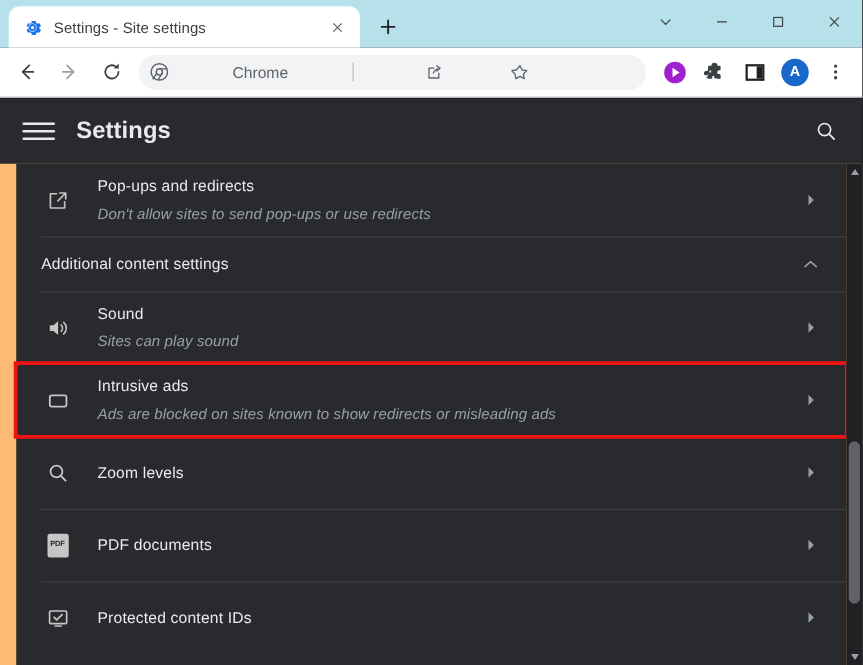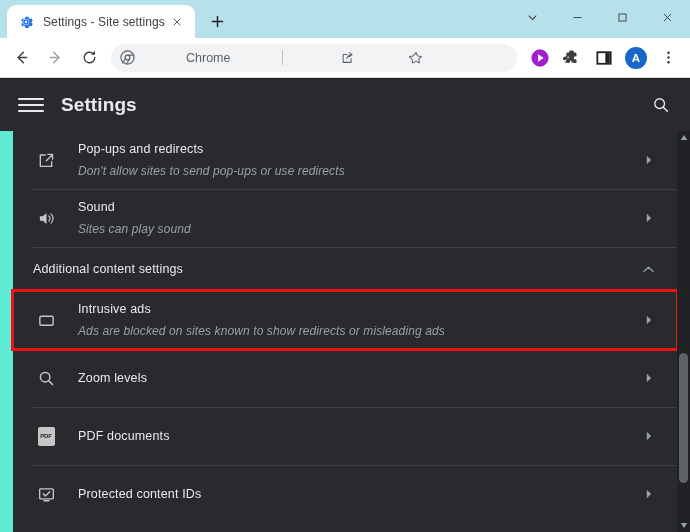--- a/index.html
+++ b/index.html
@@ -15,21 +15,21 @@
   
   .tabstrip {
     height: 38px;
     background: #b7e1ea;
     display: flex;
     align-items: flex-end;
     position: relative;
     padding-left: 7px;
   }
   .tab {
-    width: 188px; height: 33px;
+    width: 281px; height: 33px;
     background: #ffffff;
     border-radius: 9px 9px 0 0;
     display: flex; align-items: center;
     padding: 0 9px 0 11px;
     position: relative;
   }
   .tab-favicon { width: 16px; height: 16px; flex: 0 0 16px; margin-right: 9px; }
   .tab-title {
     flex: 1 1 auto;
     font-size: 12px;
@@ -134,21 +134,21 @@
   .settings-title {
     font-size: 19px; font-weight: bold; color: #e8eaed;
     margin-left: 17px; flex: 1 1 auto;
     letter-spacing: 0.1px;
   }
   .header-search { width: 24px; height: 24px; color: #e8eaed; display: flex; align-items: center; justify-content: center; }
 
   .content {
     position: absolute;
     top: 52px; left: 0; right: 0; bottom: 0;
-    background: #5eead4;
+    background: #fdba74;
   }
   .card {
     position: absolute;
     left: 13px; right: 13px; top: 0; bottom: 0;
     background: #292a2d;
   }
 
   .row {
     display: flex; align-items: center;
     padding: 0 22px 0 20px;
@@ -382,43 +382,43 @@
             <div class="row-title">Pop-ups and redirects</div>
             <div class="row-sub">Don't allow sites to send pop-ups or use redirects</div>
           </div>
           <div class="row-arrow">
             <svg viewBox="0 0 10 14" width="9" height="12">
               <path fill="#9aa0a6" d="M3 2l5 5-5 5z"></path>
             </svg>
           </div>
         </div>
 
+        <div class="row section-row">
+          <div class="section-label">Additional content settings</div>
+          <div class="section-chevron">
+            <svg viewBox="0 0 14 10" width="13" height="9">
+              <path fill="none" stroke="#9aa0a6" stroke-width="1.4" stroke-linecap="round" stroke-linejoin="round" d="M2 7l5-4.5L12 7"></path>
+            </svg>
+          </div>
+        </div>
+
         <div class="row">
           <div class="row-icon">
             <svg viewBox="0 0 20 20" width="19" height="19">
               <path fill="#c4c7c5" d="M3 7.6h3.1L10 4.3v11.4L6.1 12.4H3z"></path>
               <path fill="none" stroke="#c4c7c5" stroke-width="1.3" stroke-linecap="round" d="M12.5 7.3a3.6 3.6 0 010 5.4M14.7 5.1a6.6 6.6 0 010 9.8"></path>
             </svg>
           </div>
           <div class="row-text">
             <div class="row-title">Sound</div>
             <div class="row-sub">Sites can play sound</div>
           </div>
           <div class="row-arrow">
             <svg viewBox="0 0 10 14" width="9" height="12">
               <path fill="#9aa0a6" d="M3 2l5 5-5 5z"></path>
-            </svg>
-          </div>
-        </div>
-
-        <div class="row section-row">
-          <div class="section-label">Additional content settings</div>
-          <div class="section-chevron">
-            <svg viewBox="0 0 14 10" width="13" height="9">
-              <path fill="none" stroke="#9aa0a6" stroke-width="1.4" stroke-linecap="round" stroke-linejoin="round" d="M2 7l5-4.5L12 7"></path>
             </svg>
           </div>
         </div>
 
         <div class="row highlighted">
           <div class="row-icon">
             <svg viewBox="0 0 20 20" width="19" height="19">
               <rect x="3" y="5.5" width="14" height="9.5" rx="1.6" fill="none" stroke="#c4c7c5" stroke-width="1.5"></rect>
             </svg>
           </div>

